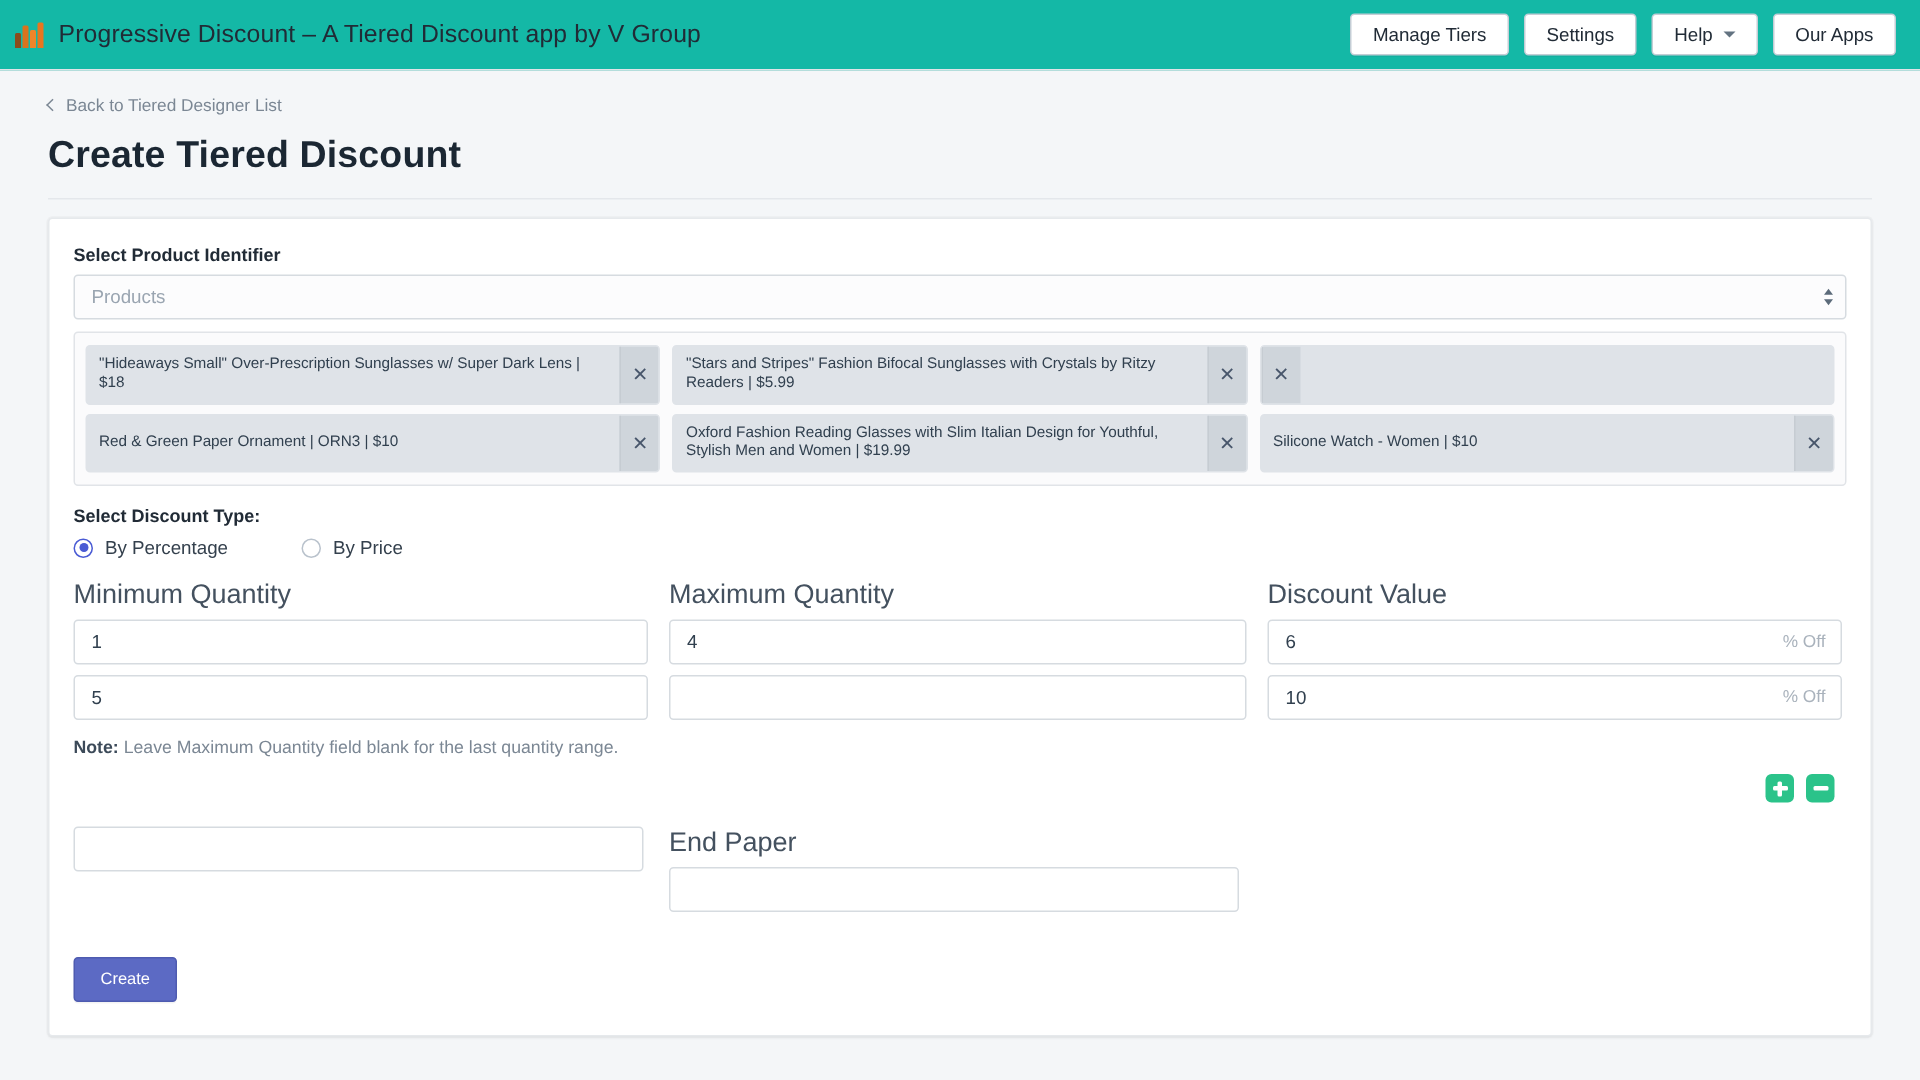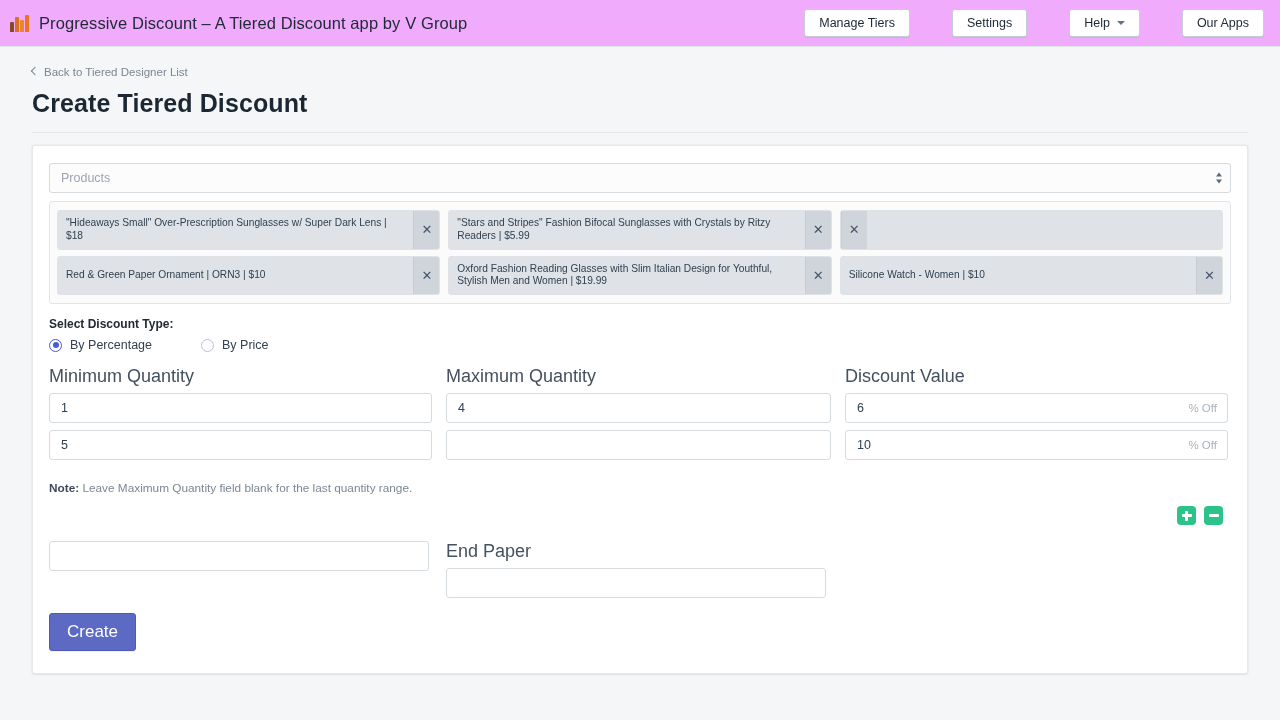--- a/index.html
+++ b/index.html
@@ -8,21 +8,21 @@
     width: 1280px; height: 720px;
     background: #f4f6f8;
     font-family: "Liberation Sans", sans-serif;
     color: #212b36;
     overflow: hidden;
   }
 
   
   .topbar {
     height: 47px;
-    background: #f0abfc;
+    background: #14b8a6;
     border-bottom: 1px solid #e1e4e8;
     display: flex;
     align-items: center;
     padding: 0 16px 0 10px;
     position: relative;
   }
   .brand { display: flex; align-items: center; gap: 9px; }
   .logo {
     width: 20px; height: 18px;
     display: flex; align-items: flex-end; gap: 1px;
@@ -51,21 +51,20 @@
     padding: 7px 14px;
     font-size: 12.5px;
     color: #212b36;
     line-height: 1;
     cursor: pointer;
     display: inline-flex;
     align-items: center;
     gap: 7px;
     box-shadow: 0 1px 0 rgba(22,29,37,.05);
     white-space: nowrap;
-    margin-left: 32px;
   }
   .caret {
     width: 0; height: 0;
     border-left: 4px solid transparent;
     border-right: 4px solid transparent;
     border-top: 4.5px solid #637381;
     display: inline-block;
   }
 
   
@@ -222,21 +221,21 @@
   }
   .row-gap { margin-top: 7px; }
   .suffix-wrap { position: relative; }
   .suffix-wrap .input { padding-right: 46px; }
   .suffix {
     position: absolute; right: 11px; top: 50%; transform: translateY(-50%);
     font-size: 11.5px; color: #a9b2bc; pointer-events: none;
   }
 
   .note {
-    margin-top: 21px;
+    margin-top: 11px;
     font-size: 11.8px;
     color: #7b8794;
   }
   .note b { color: #3c4a59; }
 
   .addrem {
     display: flex; justify-content: flex-end; gap: 8px;
     margin-top: 11px; padding-right: 8px;
   }
   .iconbtn {
@@ -246,26 +245,26 @@
     display: flex; align-items: center; justify-content: center;
     cursor: pointer;
     position: relative;
   }
   .iconbtn .h { position: absolute; width: 10px; height: 2.4px; background: #fff; border-radius: 1px; }
   .iconbtn .v { position: absolute; width: 2.4px; height: 10px; background: #fff; border-radius: 1px; }
 
   .dates { display: flex; gap: 17px; margin-top: 16px; }
   .date-col { width: 380px; }
   .create-btn {
-    margin-top: 15px;
+    margin-top: 30px;
     background: #5c6ac4;
     border: 1px solid #4e5bb0;
     border-radius: 3px;
     color: #fff;
-    font-size: 17px;
+    font-size: 11px;
     padding: 8px 17px;
     cursor: pointer;
     font-family: "Liberation Sans", sans-serif;
     box-shadow: 0 1px 0 rgba(22,29,37,.05);
   }
 </style>
 </head>
 <body>
 
 <div class="topbar">
@@ -299,20 +298,21 @@
   <a class="backlink">
     <span class="chev-left"></span>
     <span>Back to Tiered Designer List</span>
   </a>
   <h1 class="page-title">Create Tiered Discount</h1>
   <hr class="head-rule">
 </div>
 
 <div class="card">
 
+  <div class="field-label">Select Product Identifier</div>
 
   <div class="select-wrap">
     <div class="select-box">Products</div>
     <span class="stepper">
       <i class="up"></i>
         <i class="dn"></i>
     </span>
   </div>
 
   <div class="tagbox">

